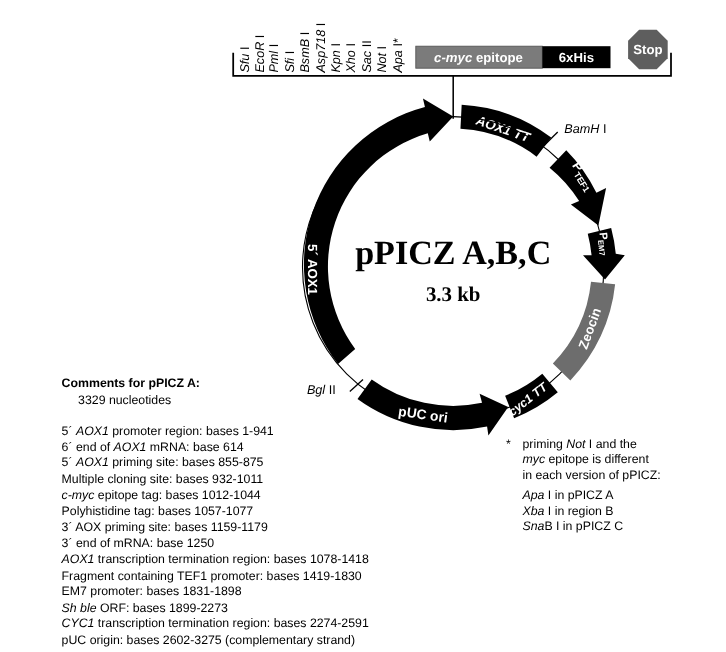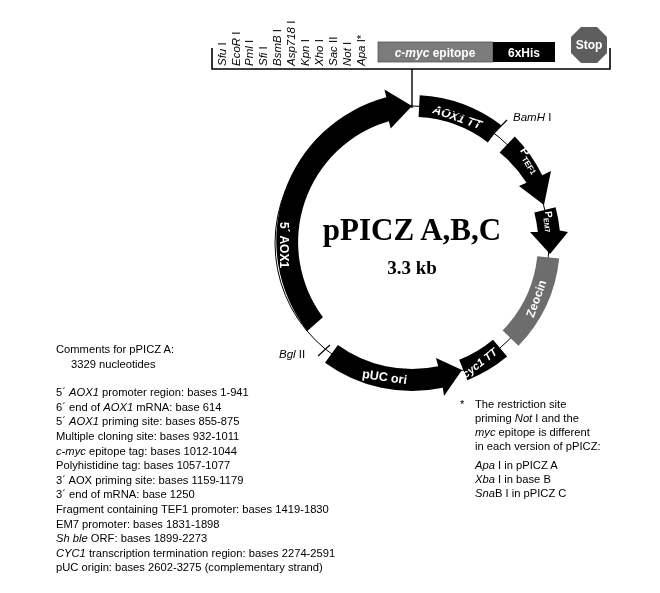--- a/index.html
+++ b/index.html
@@ -1,19 +1,19 @@
 <!DOCTYPE html>
 <html><head>
 <meta charset="utf-8">
 <style>
   html, body { margin:0; padding:0; background:#ffffff; }
   body { width:660px; height:593px; position:relative; overflow:hidden; font-family:"Liberation Sans", sans-serif; color:#000; }
   #map { position:absolute; left:0; top:0; }
   .comments { position:absolute; left:56px; top:342px; font-size:11.2px; line-height:14.6px; }
-  .comments .title { font-weight:normal; }
+  .comments .title { font-weight:bold; }
   .comments .indent { padding-left:15px; }
   .comments .gap { height:14px; }
   .note { position:absolute; left:460px; top:397px; font-size:11.2px; line-height:14px; }
   .note .star { position:absolute; left:0; top:0; }
   .note .body { padding-left:15px; }
   .note .variants { margin-top:5px; padding-left:15px; }
   i { font-style:italic; }
 </style>
 </head>
 <body>
@@ -84,33 +84,33 @@
   <div class="indent">3329 nucleotides</div>
   <div class="gap"></div>
   <div><span>5´ </span><i>AOX1</i><span> promoter region:  bases 1-941</span></div>
   <div><span>6´ end of </span><i>AOX1</i><span> mRNA:  base 614</span></div>
   <div><span>5´ </span><i>AOX1</i><span> priming site:  bases 855-875</span></div>
   <div><span>Multiple cloning site:  bases 932-1011</span><i></i><span></span></div>
   <div><span></span><i>c-myc</i><span> epitope tag:  bases 1012-1044</span></div>
   <div><span>Polyhistidine tag:  bases 1057-1077</span><i></i><span></span></div>
   <div><span>3´ AOX priming site:  bases 1159-1179</span><i></i><span></span></div>
   <div><span>3´ end of mRNA:  base 1250</span><i></i><span></span></div>
+  <div><span></span><i>AOX1</i><span> transcription termination region:  bases 1078-1418</span></div>
   <div><span>Fragment containing TEF1 promoter:  bases 1419-1830</span><i></i><span></span></div>
   <div><span>EM7 promoter:  bases 1831-1898</span><i></i><span></span></div>
   <div><span></span><i>Sh ble</i><span> ORF:  bases 1899-2273</span></div>
   <div><span></span><i>CYC1</i><span> transcription termination region:  bases 2274-2591</span></div>
   <div><span>pUC origin:  bases 2602-3275 (complementary strand)</span><i></i><span></span></div>
 </div>
 
 <div class="note">
   <span class="star">*</span>
   <div class="body">
-    <div>The restriction site</div>
     <div><span>priming </span><i>Not</i><span> I and the</span></div>
     <div><i>myc</i><span> epitope is different</span></div>
     <div>in each version of pPICZ:</div>
   </div>
   <div class="variants">
     <div><i>Apa</i><span> I in pPICZ A</span></div>
-    <div><i>Xba</i><span> I in base B</span></div>
+    <div><i>Xba</i><span> I in region B</span></div>
     <div><i>Sna</i><span>B I in pPICZ C</span></div>
   </div>
 </div>
 
 </body></html>

